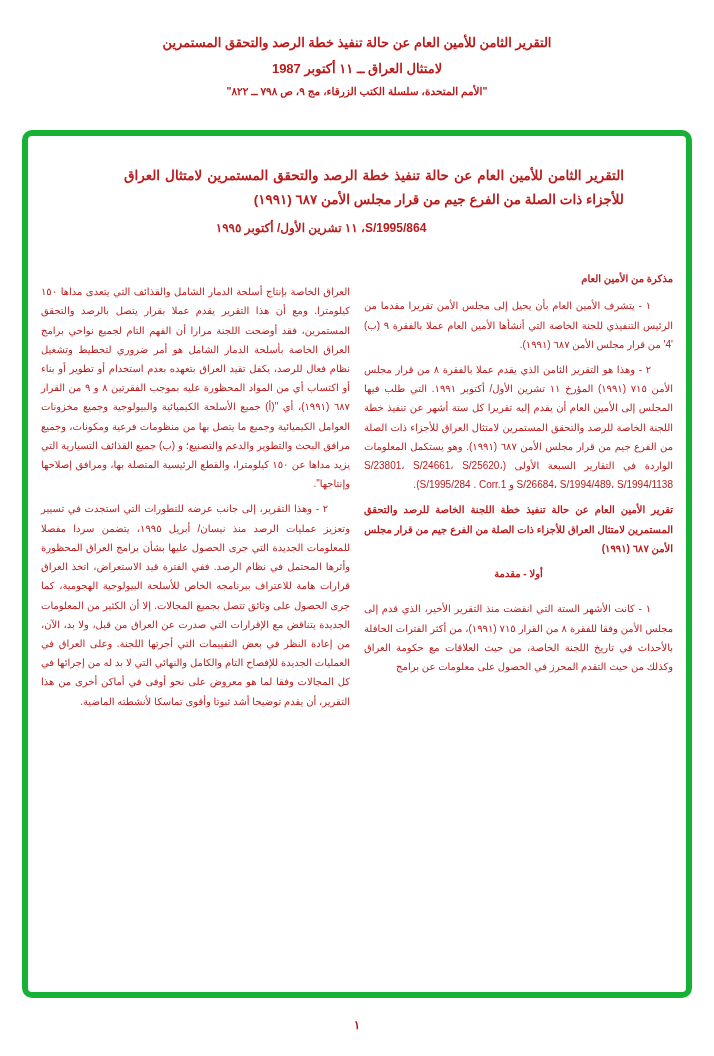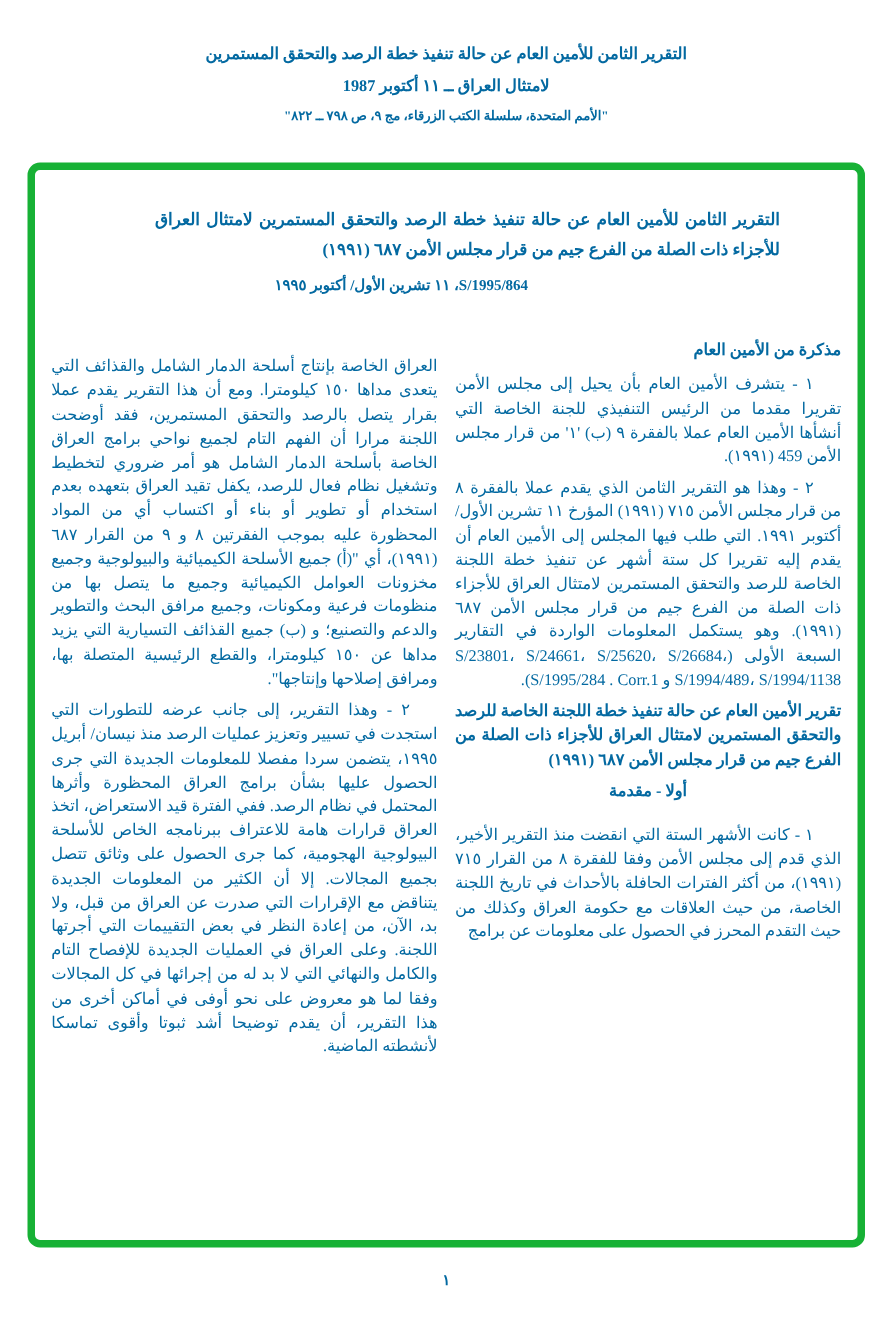--- a/index.html
+++ b/index.html
@@ -5,22 +5,22 @@
   html, body {
     margin: 0;
     padding: 0;
     background: #ffffff;
   }
   .page {
     position: relative;
     width: 714px;
     height: 1056px;
     background: #ffffff;
-    font-family: Liberation Serif, serif;
-    color: #0369a1;
+    font-family: Liberation Sans, sans-serif;
+    color: #b91c1c;
     overflow: hidden;
   }
   
   .doc-header {
     direction: rtl;
     text-align: center;
     padding-top: 34px;
   }
   .doc-header .h-line1 {
     font-size: 13px;
@@ -65,21 +65,21 @@
     text-align: center;
   }
   
   .columns {
     display: flex;
     gap: 14px;
     margin: 34px 13px 0 13px;
   }
   .col {
     flex: 1 1 0;
-    font-size: 13px;
+    font-size: 10px;
     line-height: 19.2px;
     text-align: justify;
   }
   .col p {
     margin: 0 0 6px 0;
     text-indent: 22px;
   }
   .col p.cont {
     text-indent: 0;
   }
@@ -127,21 +127,21 @@
   </div>
 
   <div class="report-box">
     <div class="box-title">التقرير الثامن للأمين العام عن حالة تنفيذ خطة الرصد والتحقق المستمرين لامتثال العراق للأجزاء ذات الصلة من الفرع جيم من قرار مجلس الأمن ٦٨٧ (١٩٩١)</div>
     <div class="doc-ref">S/1995/864، ١١ تشرين الأول/ أكتوبر ١٩٩٥</div>
 
     <div class="columns">
 
       <div class="col col-right">
         <div class="sec-heading">مذكرة من الأمين العام</div>
-        <p>١ - يتشرف الأمين العام بأن يحيل إلى مجلس الأمن تقريرا مقدما من الرئيس التنفيذي للجنة الخاصة التي أنشأها الأمين العام عملا بالفقرة ٩ (ب) '١' من قرار مجلس الأمن 459 (١٩٩١).</p>
+        <p>١ - يتشرف الأمين العام بأن يحيل إلى مجلس الأمن تقريرا مقدما من الرئيس التنفيذي للجنة الخاصة التي أنشأها الأمين العام عملا بالفقرة ٩ (ب) '4' من قرار مجلس الأمن ٦٨٧ (١٩٩١).</p>
         <p>٢ - وهذا هو التقرير الثامن الذي يقدم عملا بالفقرة ٨ من قرار مجلس الأمن ٧١٥ (١٩٩١) المؤرخ ١١ تشرين الأول/ أكتوبر ١٩٩١. التي طلب فيها المجلس إلى الأمين العام أن يقدم إليه تقريرا كل ستة أشهر عن تنفيذ خطة اللجنة الخاصة للرصد والتحقق المستمرين لامتثال العراق للأجزاء ذات الصلة من الفرع جيم من قرار مجلس الأمن ٦٨٧ (١٩٩١). وهو يستكمل المعلومات الواردة في التقارير السبعة الأولى (S/23801، S/24661، S/25620، S/26684، S/1994/489، S/1994/1138 و S/1995/284 . Corr.1).</p>
         <p class="annex-title cont">تقرير الأمين العام عن حالة تنفيذ خطة اللجنة الخاصة للرصد والتحقق المستمرين لامتثال العراق للأجزاء ذات الصلة من الفرع جيم من قرار مجلس الأمن ٦٨٧ (١٩٩١)</p>
         <div class="center-heading">أولا - مقدمة</div>
         <p>١ - كانت الأشهر الستة التي انقضت منذ التقرير الأخير، الذي قدم إلى مجلس الأمن وفقا للفقرة ٨ من القرار ٧١٥ (١٩٩١)، من أكثر الفترات الحافلة بالأحداث في تاريخ اللجنة الخاصة، من حيث العلاقات مع حكومة العراق وكذلك من حيث التقدم المحرز في الحصول على معلومات عن برامج</p>
       </div>
 
       <div class="col col-left">
         <p class="cont">العراق الخاصة بإنتاج أسلحة الدمار الشامل والقذائف التي يتعدى مداها ١٥٠ كيلومترا. ومع أن هذا التقرير يقدم عملا بقرار يتصل بالرصد والتحقق المستمرين، فقد أوضحت اللجنة مرارا أن الفهم التام لجميع نواحي برامج العراق الخاصة بأسلحة الدمار الشامل هو أمر ضروري لتخطيط وتشغيل نظام فعال للرصد، يكفل تقيد العراق بتعهده بعدم استخدام أو تطوير أو بناء أو اكتساب أي من المواد المحظورة عليه بموجب الفقرتين ٨ و ٩ من القرار ٦٨٧ (١٩٩١)، أي "(أ) جميع الأسلحة الكيميائية والبيولوجية وجميع مخزونات العوامل الكيميائية وجميع ما يتصل بها من منظومات فرعية ومكونات، وجميع مرافق البحث والتطوير والدعم والتصنيع؛ و (ب) جميع القذائف التسيارية التي يزيد مداها عن ١٥٠ كيلومترا، والقطع الرئيسية المتصلة بها، ومرافق إصلاحها وإنتاجها".</p>
         <p>٢ - وهذا التقرير، إلى جانب عرضه للتطورات التي استجدت في تسيير وتعزيز عمليات الرصد منذ نيسان/ أبريل ١٩٩٥، يتضمن سردا مفصلا للمعلومات الجديدة التي جرى الحصول عليها بشأن برامج العراق المحظورة وأثرها المحتمل في نظام الرصد. ففي الفترة قيد الاستعراض، اتخذ العراق قرارات هامة للاعتراف ببرنامجه الخاص للأسلحة البيولوجية الهجومية، كما جرى الحصول على وثائق تتصل بجميع المجالات. إلا أن الكثير من المعلومات الجديدة يتناقض مع الإقرارات التي صدرت عن العراق من قبل، ولا بد، الآن، من إعادة النظر في بعض التقييمات التي أجرتها اللجنة. وعلى العراق في العمليات الجديدة للإفصاح التام والكامل والنهائي التي لا بد له من إجرائها في كل المجالات وفقا لما هو معروض على نحو أوفى في أماكن أخرى من هذا التقرير، أن يقدم توضيحا أشد ثبوتا وأقوى تماسكا لأنشطته الماضية.</p>
       </div>

